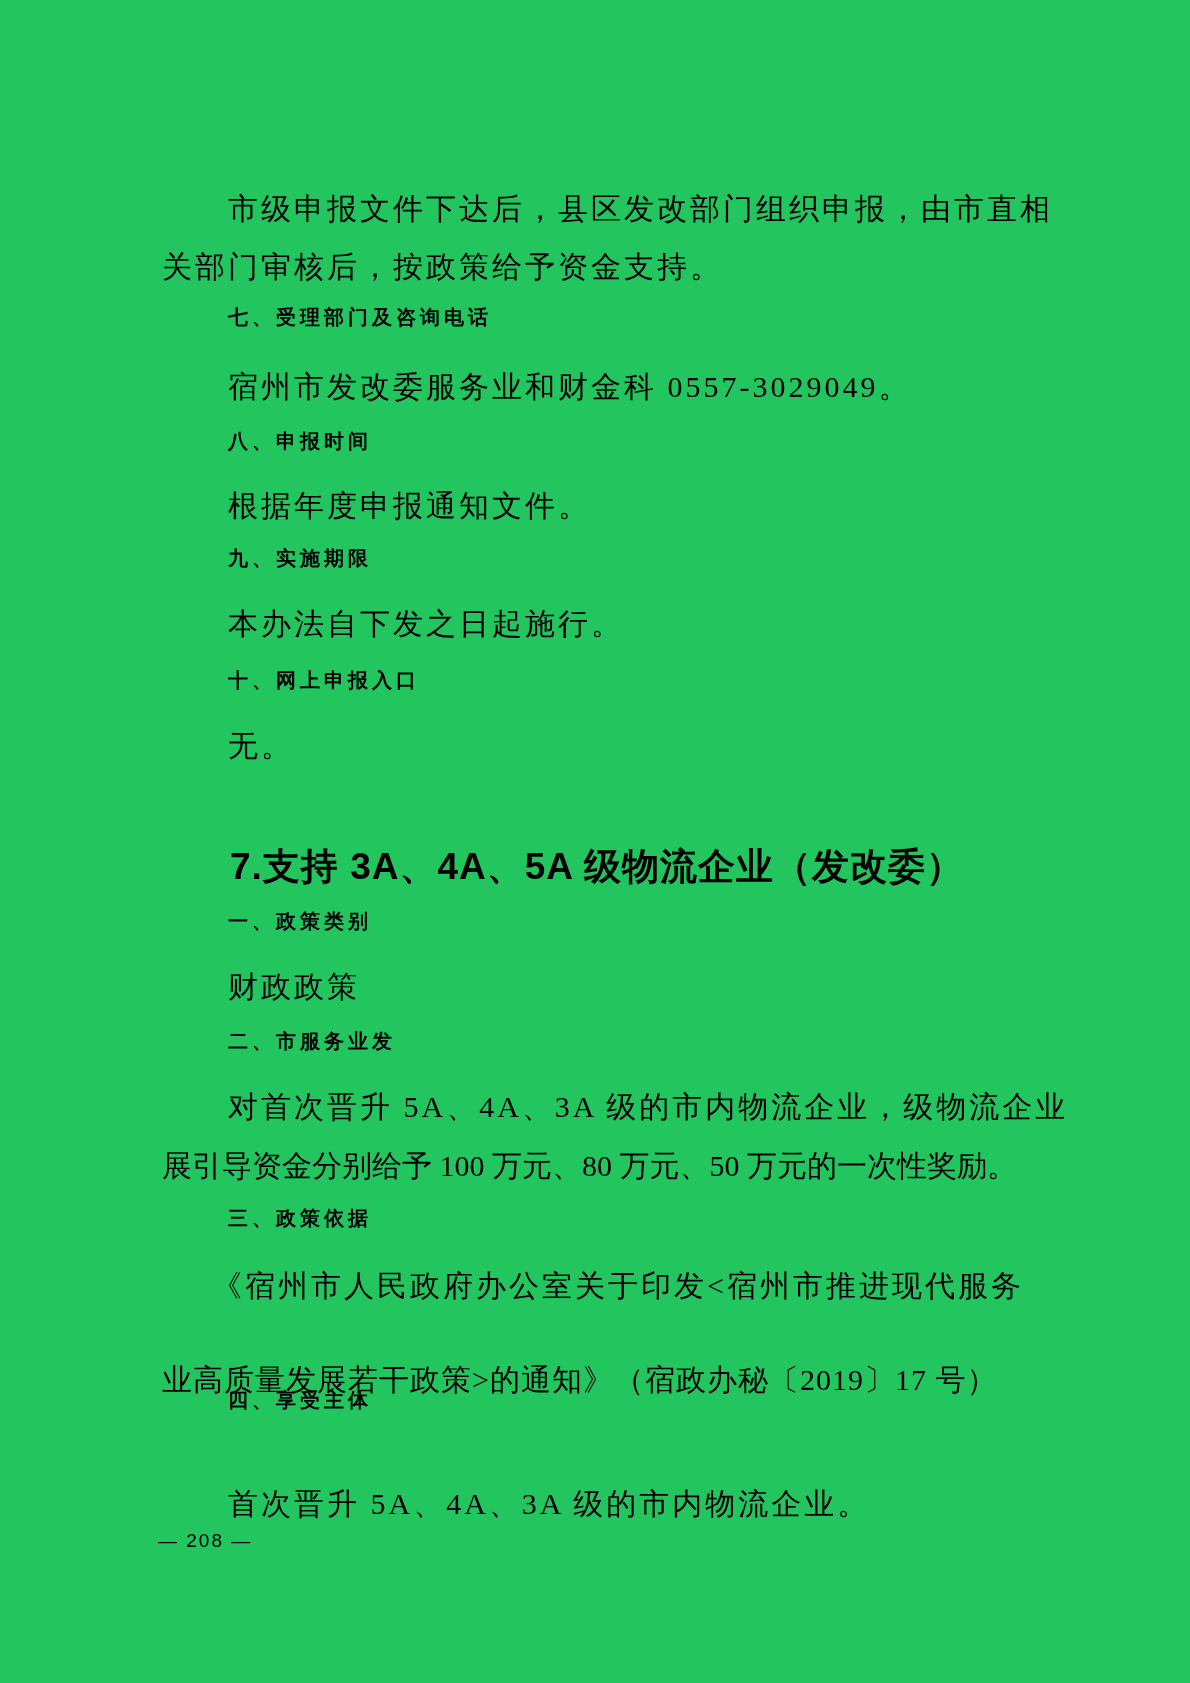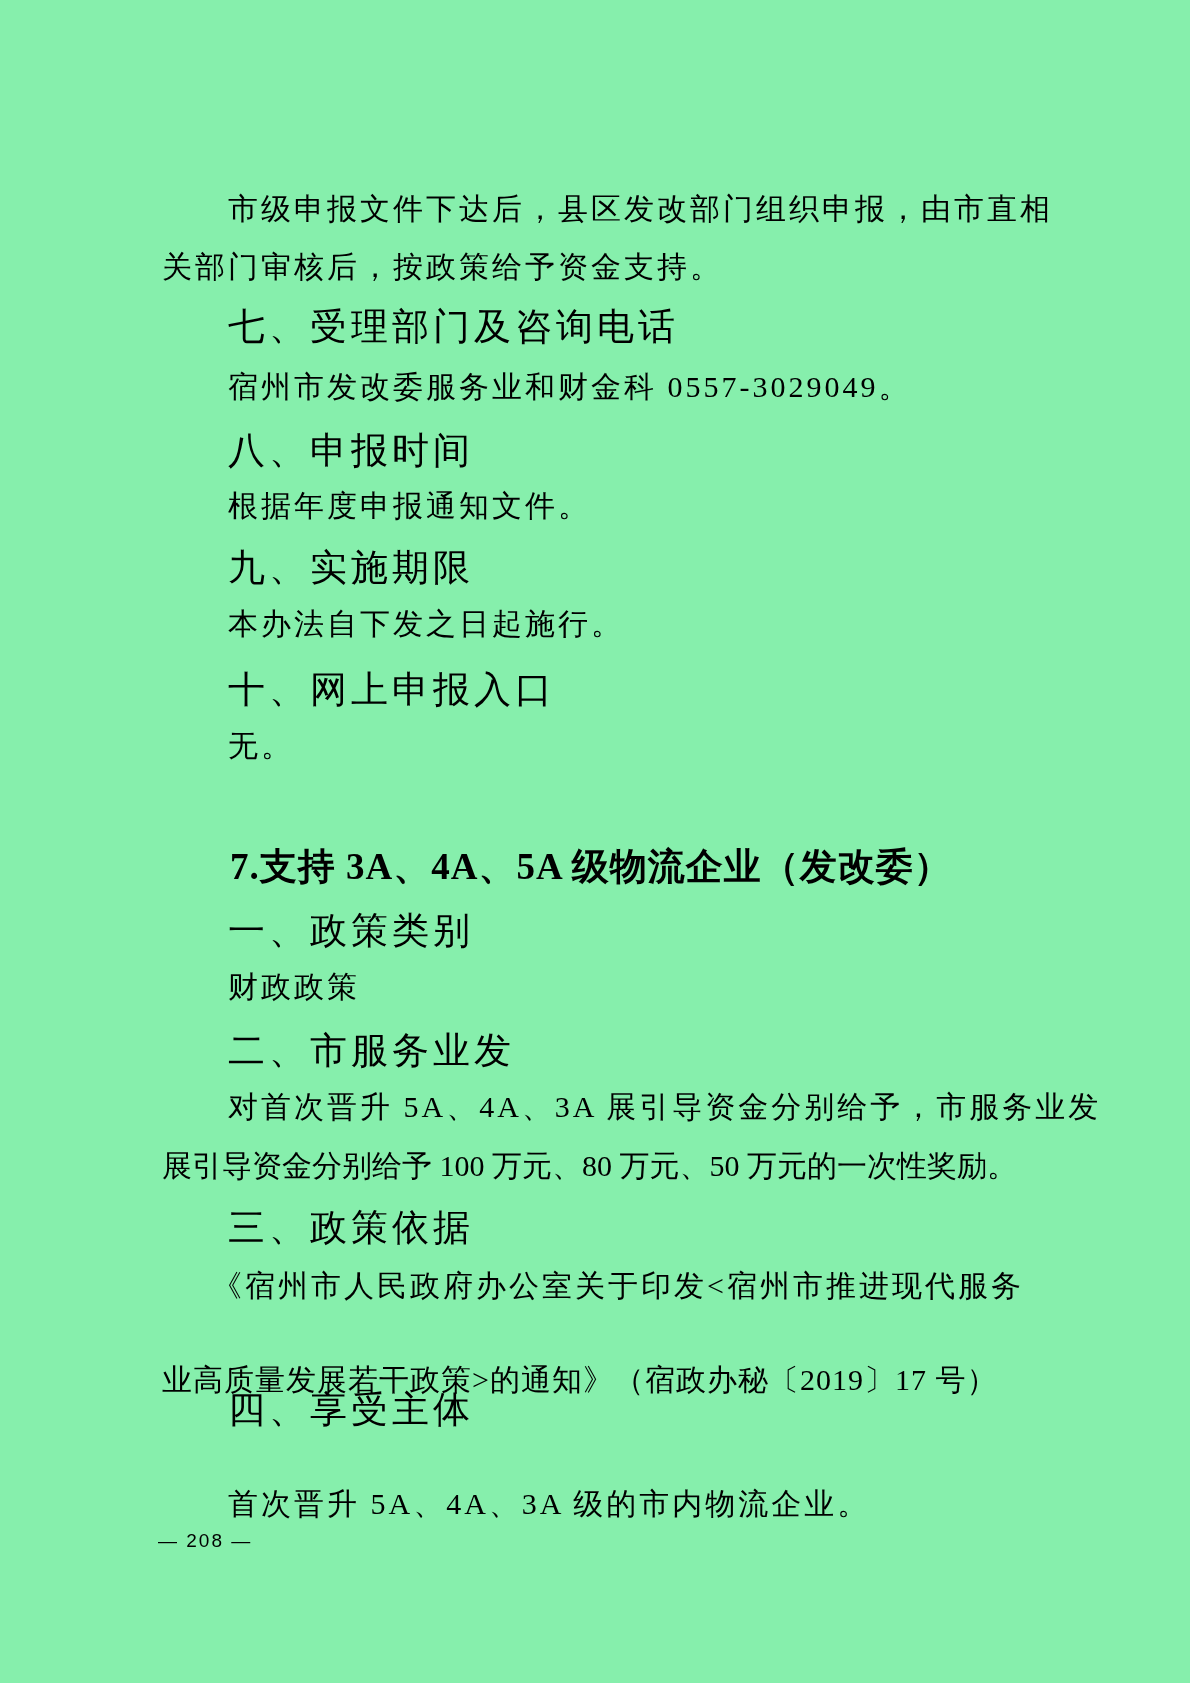--- a/index.html
+++ b/index.html
@@ -4,54 +4,54 @@
 <style>
   html, body {
     margin: 0;
     padding: 0;
     background: #ffffff;
   }
   #page {
     position: relative;
     width: 1190px;
     height: 1683px;
-    background: #86efac;
+    background: #22c55e;
     overflow: hidden;
     font-family: "Liberation Serif", serif;
     color: #000000;
   }
   .line {
     position: absolute;
     left: 162px;
     white-space: nowrap;
     line-height: 1.15;
   }
   .body {
     font-size: 30px;
     letter-spacing: 3px;
   }
   .indent {
     left: 228px;
   }
   .heading {
-    font-size: 37px;
-    font-weight: normal;
+    font-size: 20px;
+    font-weight: bold;
     letter-spacing: 4px;
   }
   .tight {
     letter-spacing: 0px;
   }
   .semi {
     letter-spacing: 1px;
     margin-top: 36px;
   }
   .title {
     font-size: 37px;
     font-weight: bold;
-    font-family: Liberation Serif, serif;
+    font-family: Liberation Sans, sans-serif;
     letter-spacing: 1px;
     left: 230px;
   }
   .bracket-start {
     left: 212px;
   }
   .footer {
     font-size: 19px;
     font-family: "Liberation Sans", sans-serif;
     letter-spacing: 2px;
@@ -77,21 +77,21 @@
 
   <div class="line heading indent" style="top:669px">十、网上申报入口</div>
   <div class="line body indent" style="top:729px">无。</div>
 
   <div class="line title" style="top:846px">7.支持 3A、4A、5A 级物流企业（发改委）</div>
 
   <div class="line heading indent" style="top:910px">一、政策类别</div>
   <div class="line body indent" style="top:970px">财政政策</div>
 
   <div class="line heading indent" style="top:1030px">二、市服务业发</div>
-  <div class="line body indent" style="top:1090px">对首次晋升 5A、4A、3A 展引导资金分别给予，市服务业发</div>
+  <div class="line body indent" style="top:1090px">对首次晋升 5A、4A、3A 级的市内物流企业，级物流企业</div>
   <div class="line body tight" style="top:1149px">展引导资金分别给予 100 万元、80 万元、50 万元的一次性奖励。</div>
 
   <div class="line heading indent" style="top:1207px">三、政策依据</div>
   <div class="line body bracket-start" style="top:1269px">《宿州市人民政府办公室关于印发&lt;宿州市推进现代服务</div>
   <div class="line body semi" style="top:1327px">业高质量发展若干政策&gt;的通知》（宿政办秘〔2019〕17 号）</div>
 
   <div class="line heading indent" style="top:1389px">四、享受主体</div>
   <div class="line body indent" style="top:1487px">首次晋升 5A、4A、3A 级的市内物流企业。</div>
 
   <div class="line footer" style="top:1530px">— 208 —</div>

